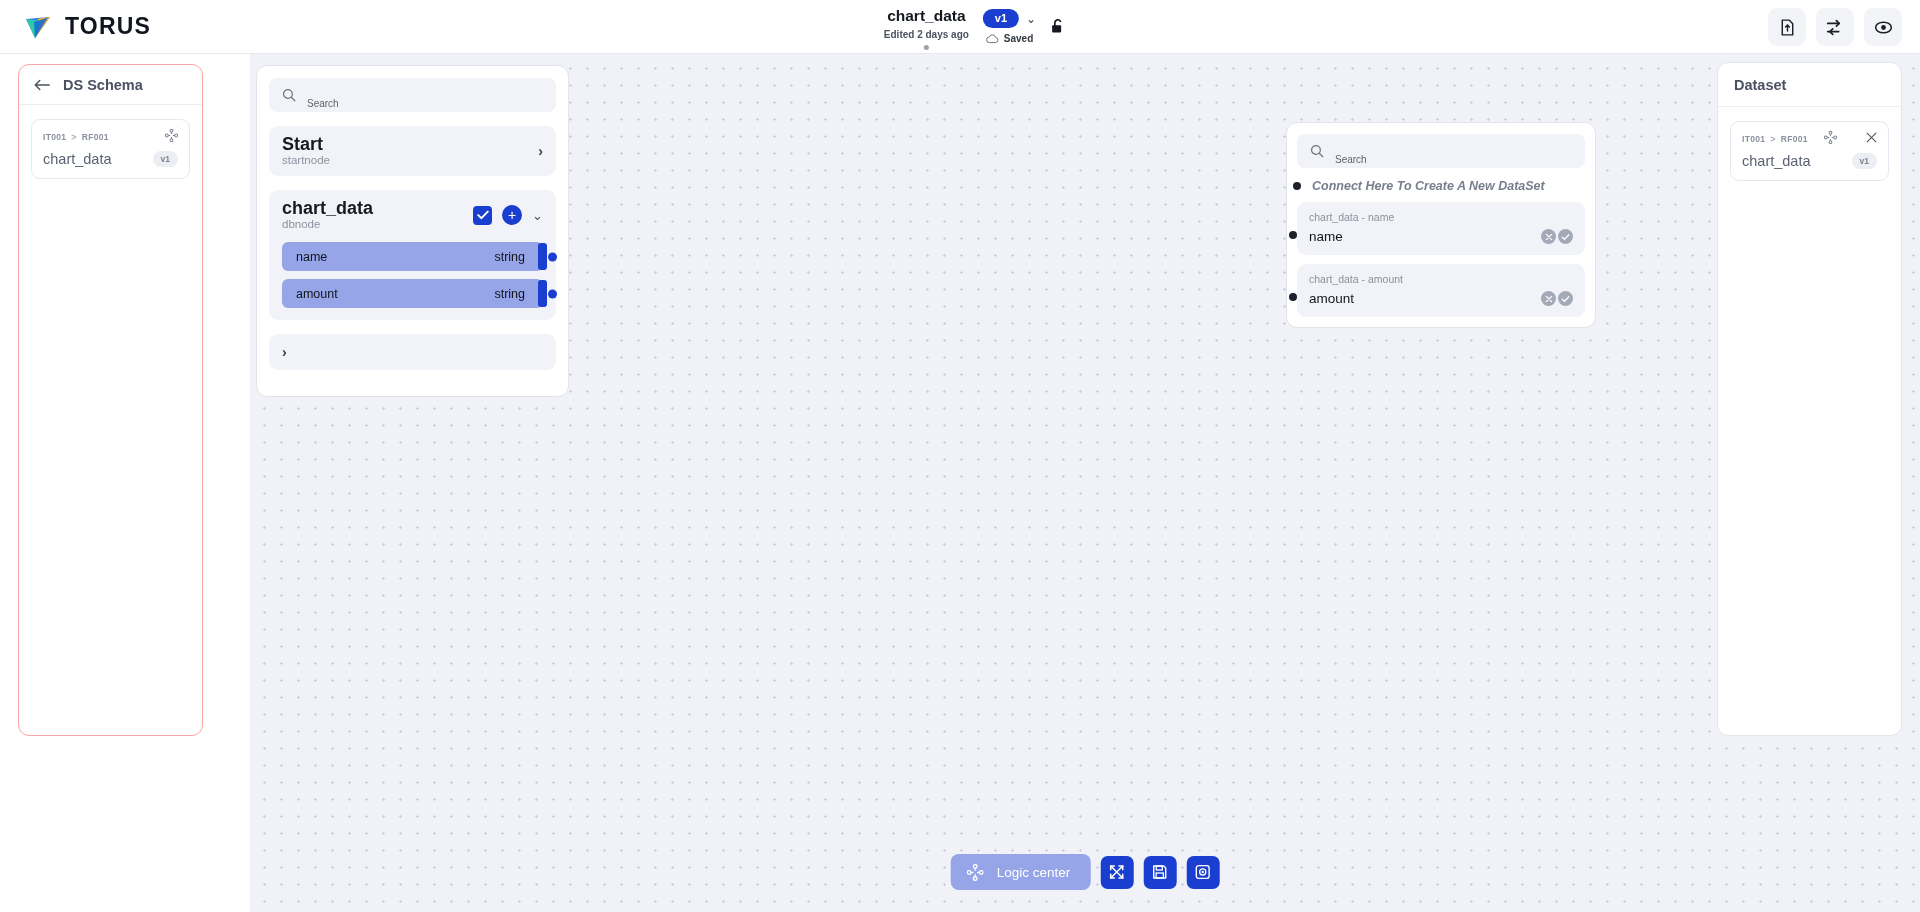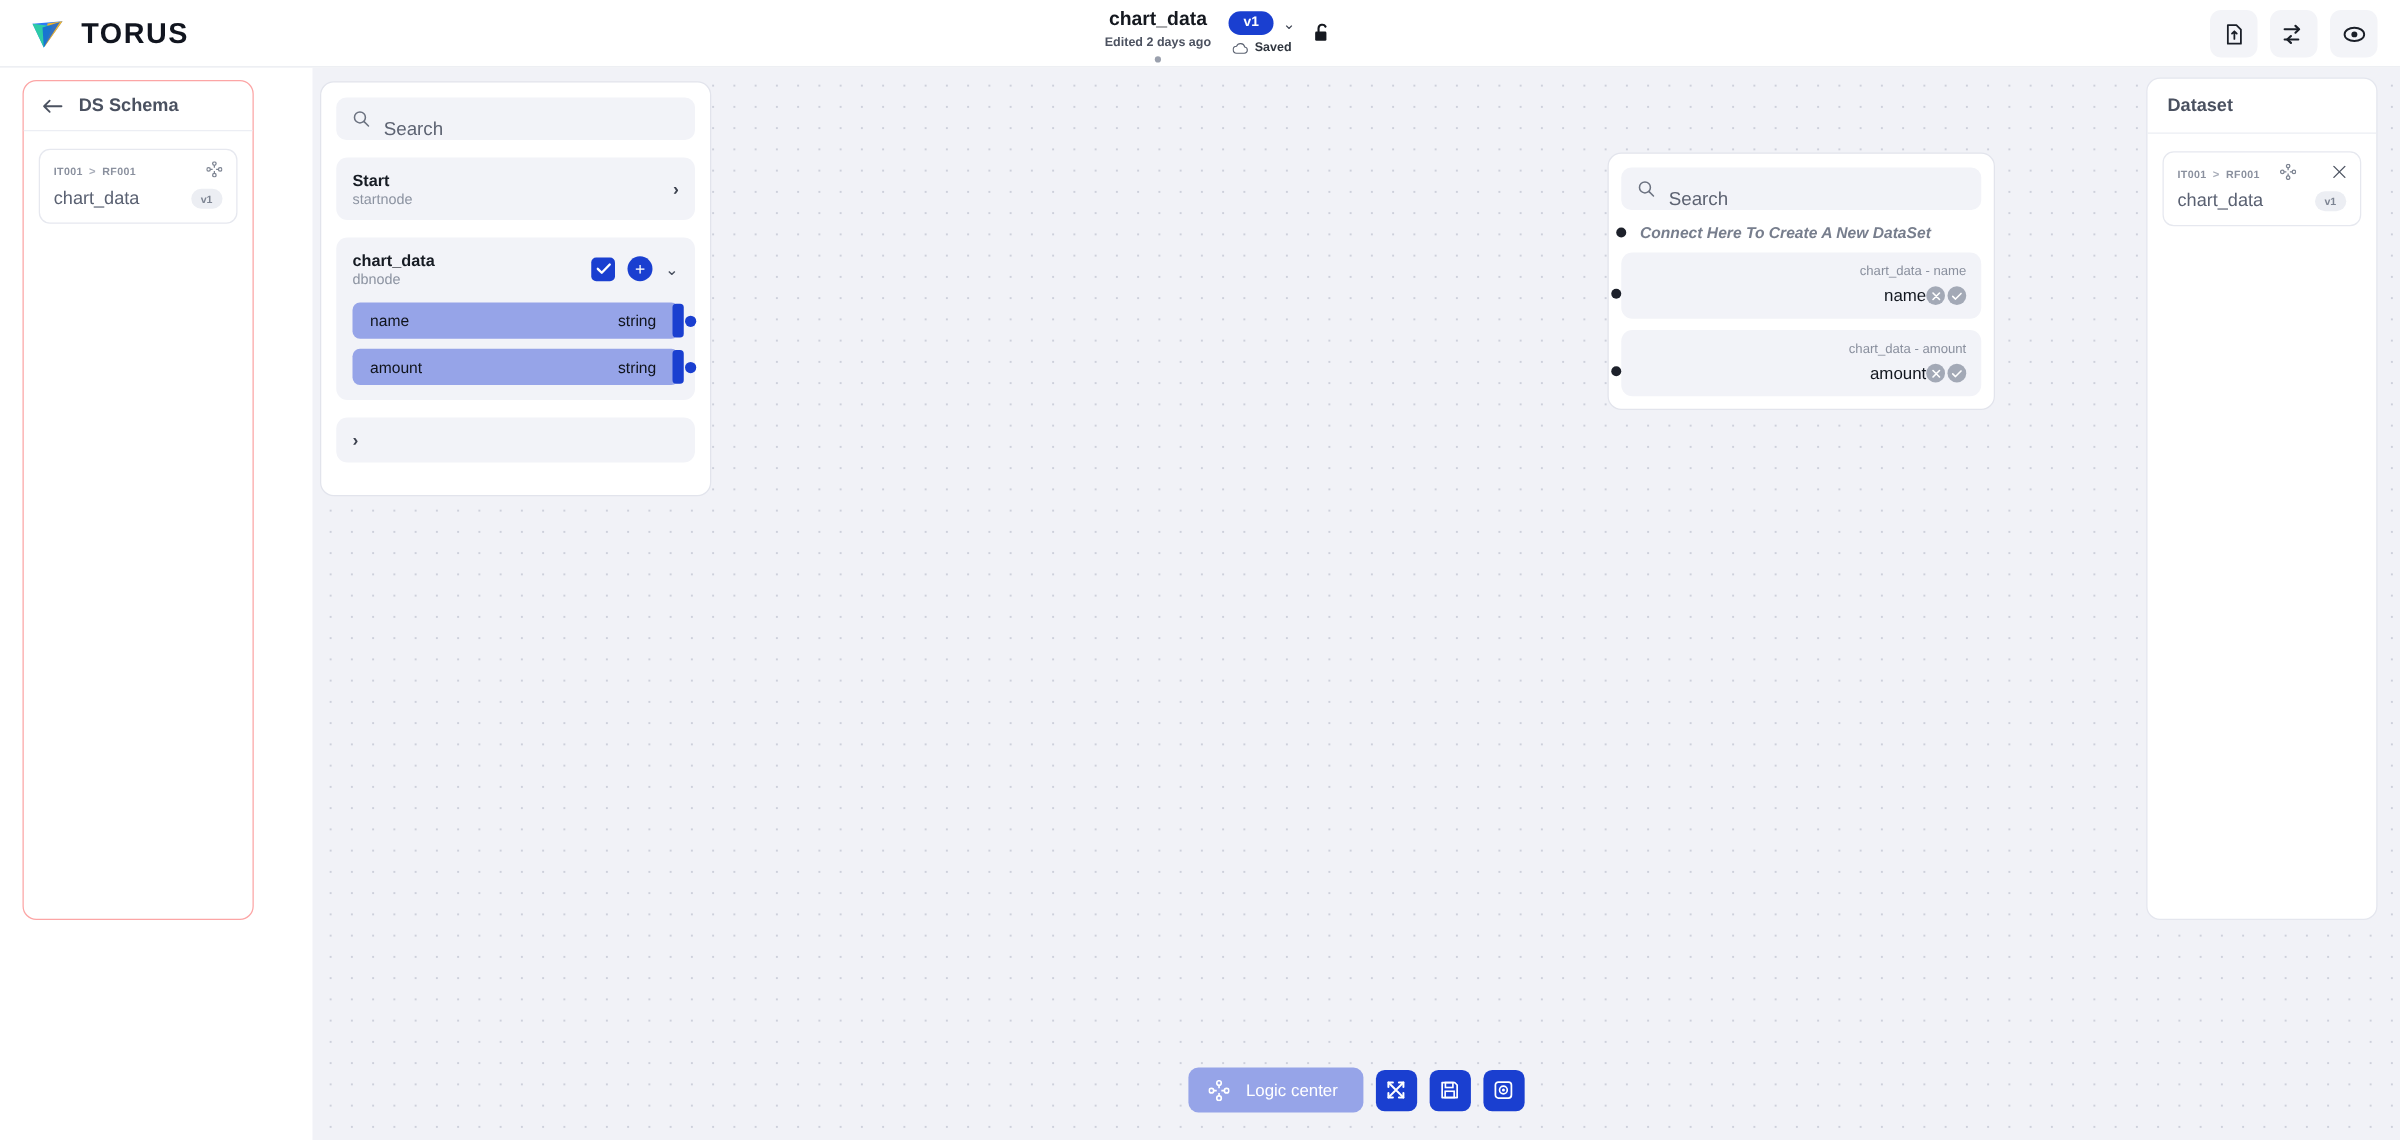--- a/index.html
+++ b/index.html
@@ -129,29 +129,29 @@
     width: 313px; height: 332px;
     background: #fff; border: 1px solid #e2e4ec;
     border-radius: 11px; z-index: 20;
     padding: 12px;
   }
   .search-box {
     height: 34px; background: #f2f3f8; border-radius: 8px;
     display: flex; align-items: center; gap: 11px; padding: 0 13px;
     cursor: text;
   }
-  .search-ph { font-size: 15px; color: #5d6372; margin-top: 16px; }
+  .search-ph { font-size: 10px; color: #5d6372; margin-top: 16px; }
 
   .row-item {
     margin-top: 14px; background: #f2f3f8; border-radius: 9px;
     padding: 10px 13px; display: flex; align-items: center;
     cursor: pointer;
   }
   .row-txt { flex: 1; }
-  .row-name { font-size: 13px; font-weight: 700; color: #161b23; line-height: 17px; }
+  .row-name { font-size: 18px; font-weight: 700; color: #161b23; line-height: 17px; }
   .row-sub { font-size: 11.5px; color: #8c93a1; margin-top: 1px; }
   .row-chev { color: #3d424f; font-size: 14px; font-weight: 700; }
 
   .node-block {
     margin-top: 14px; background: #f2f3f8; border-radius: 9px;
     padding: 10px 13px 12px 13px;
   }
   .nb-head { display: flex; align-items: center; }
   .nb-actions { display: flex; align-items: center; gap: 10px; }
   .cbx {
@@ -195,21 +195,21 @@
   .connect-line {
     display: flex; align-items: center; gap: 11px;
     margin-top: 11px; padding-left: 2px;
   }
   .cdot { width: 8px; height: 8px; border-radius: 50%; background: #1d212b; margin-left: -6px;}
   .connect-txt {
     font-size: 12.5px; font-style: italic; font-weight: 600; color: #777e8d;
   }
   .ds-item {
     position: relative; margin-top: 9px; background: #f2f3f8;
-    border-radius: 9px; padding: 9px 12px 11px 12px; cursor: pointer; text-align: right;
+    border-radius: 9px; padding: 9px 12px 11px 12px; cursor: pointer;
   }
   .ds-label { font-size: 10.5px; color: #8a909e; }
   .ds-row { display: flex; align-items: center; margin-top: 6px; }
   .ds-name { flex: 1; font-size: 13.5px; color: #11161e; }
   .ds-btns { display: flex; gap: 2px; }
   .circbtn {
     width: 15px; height: 15px; border-radius: 50%; background: #a3a9b6;
     display: flex; align-items: center; justify-content: center;
     color: #fff; cursor: pointer;
   }

